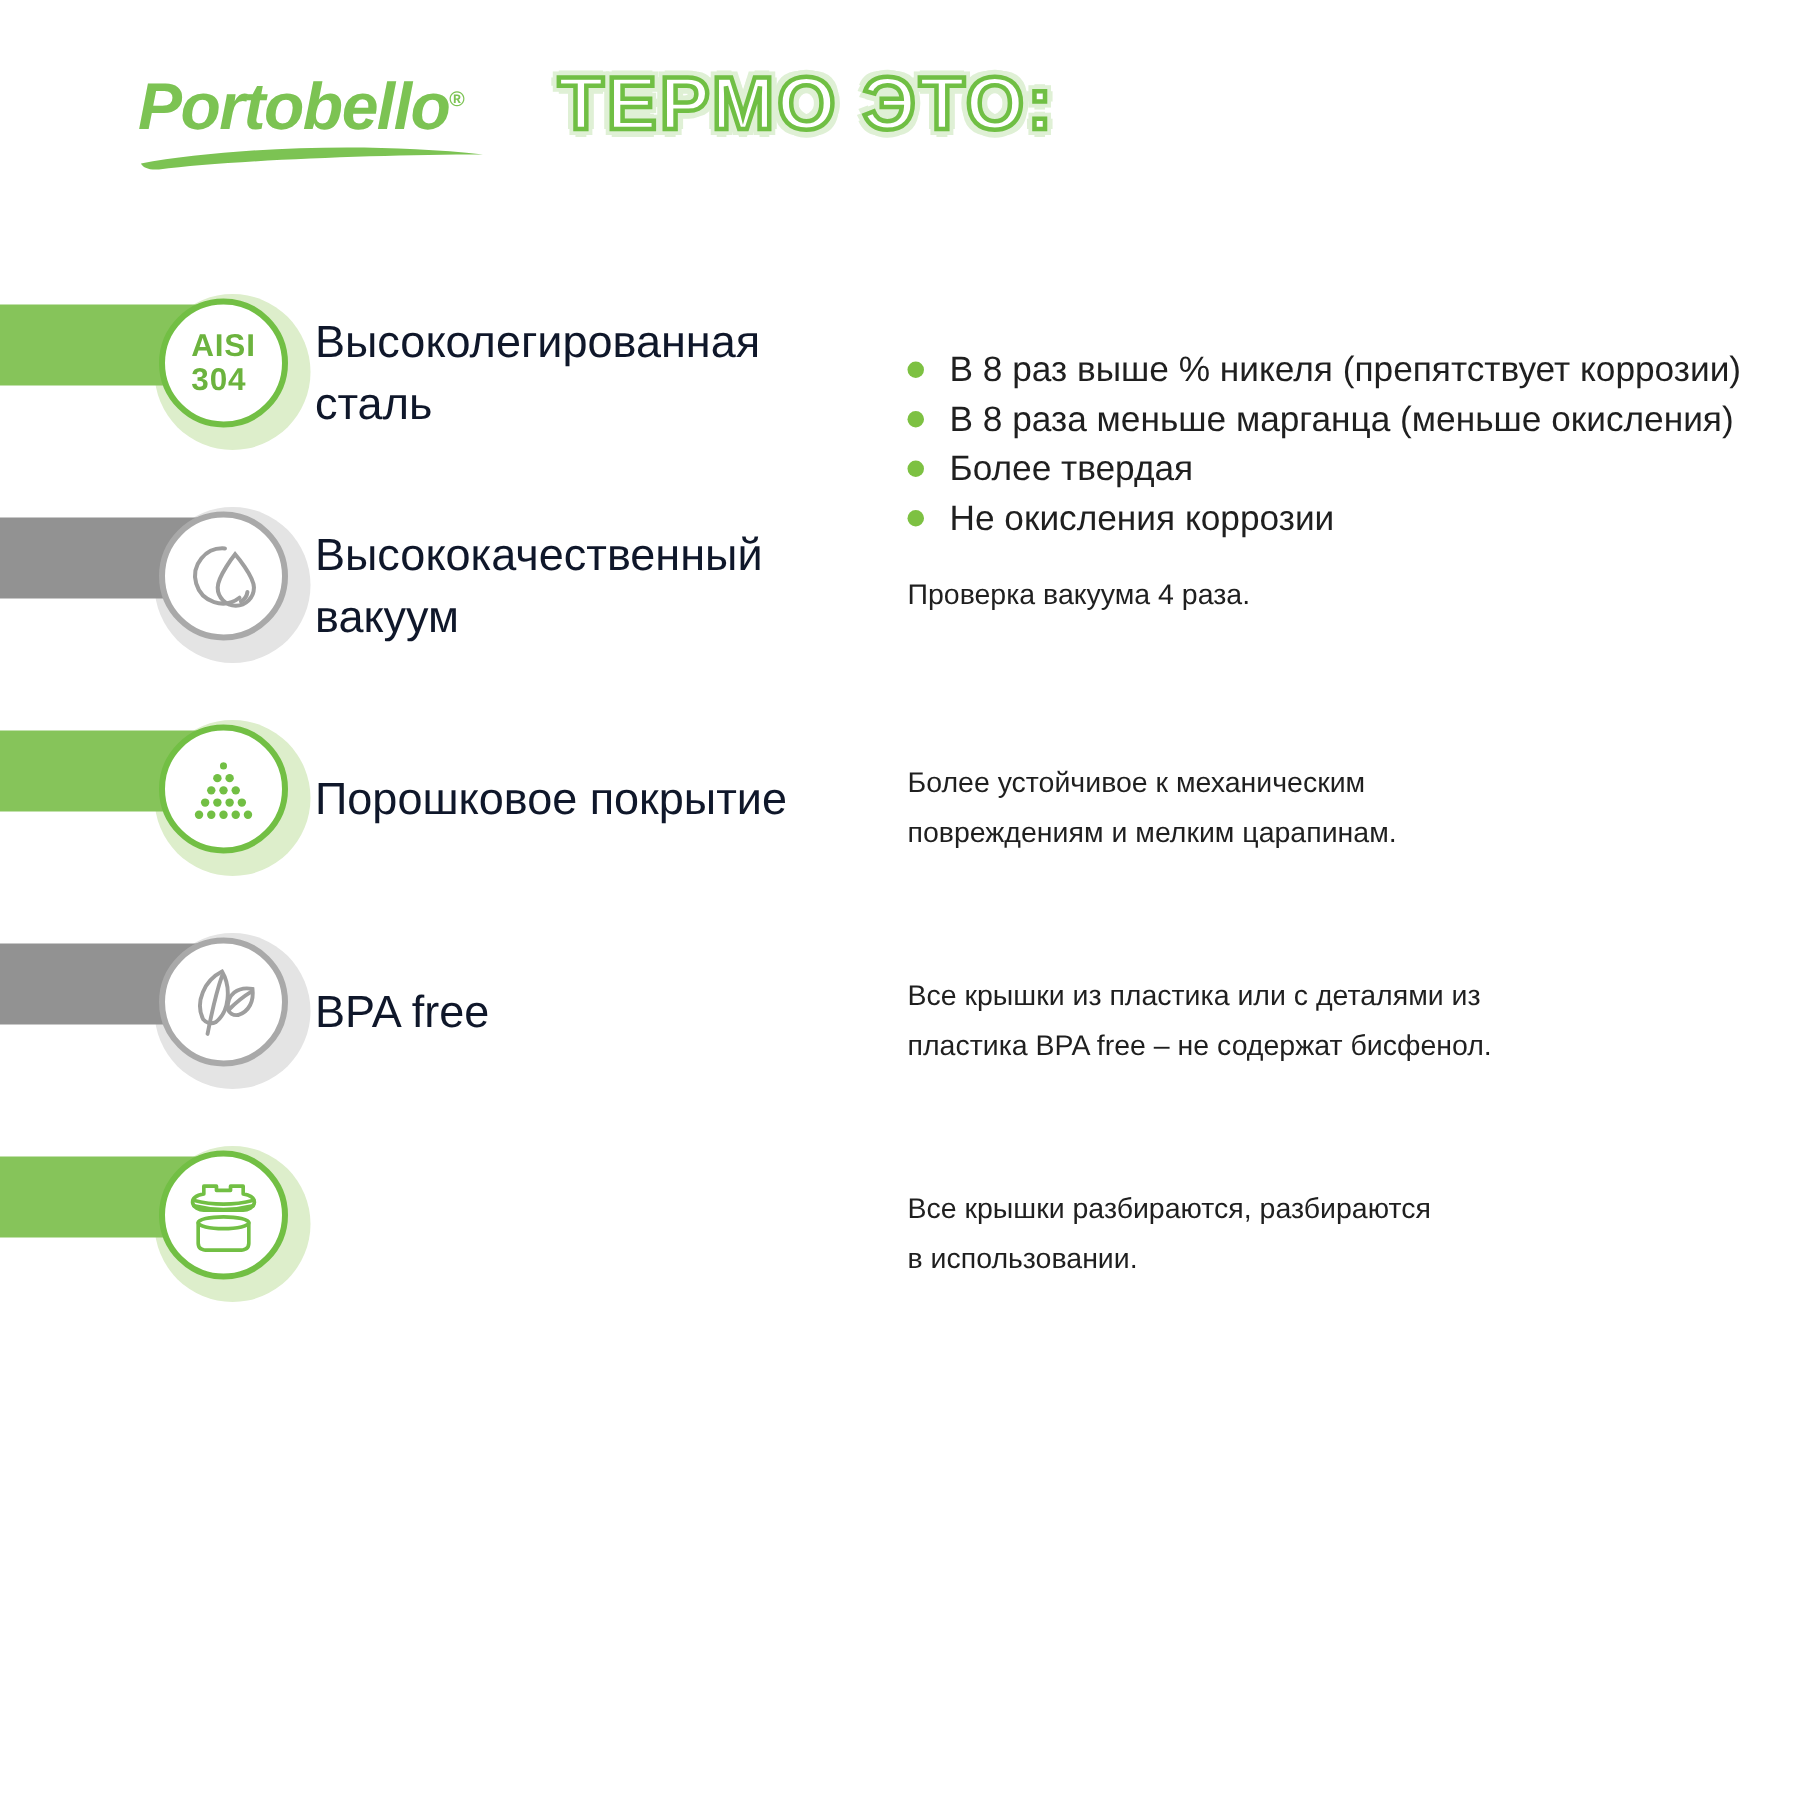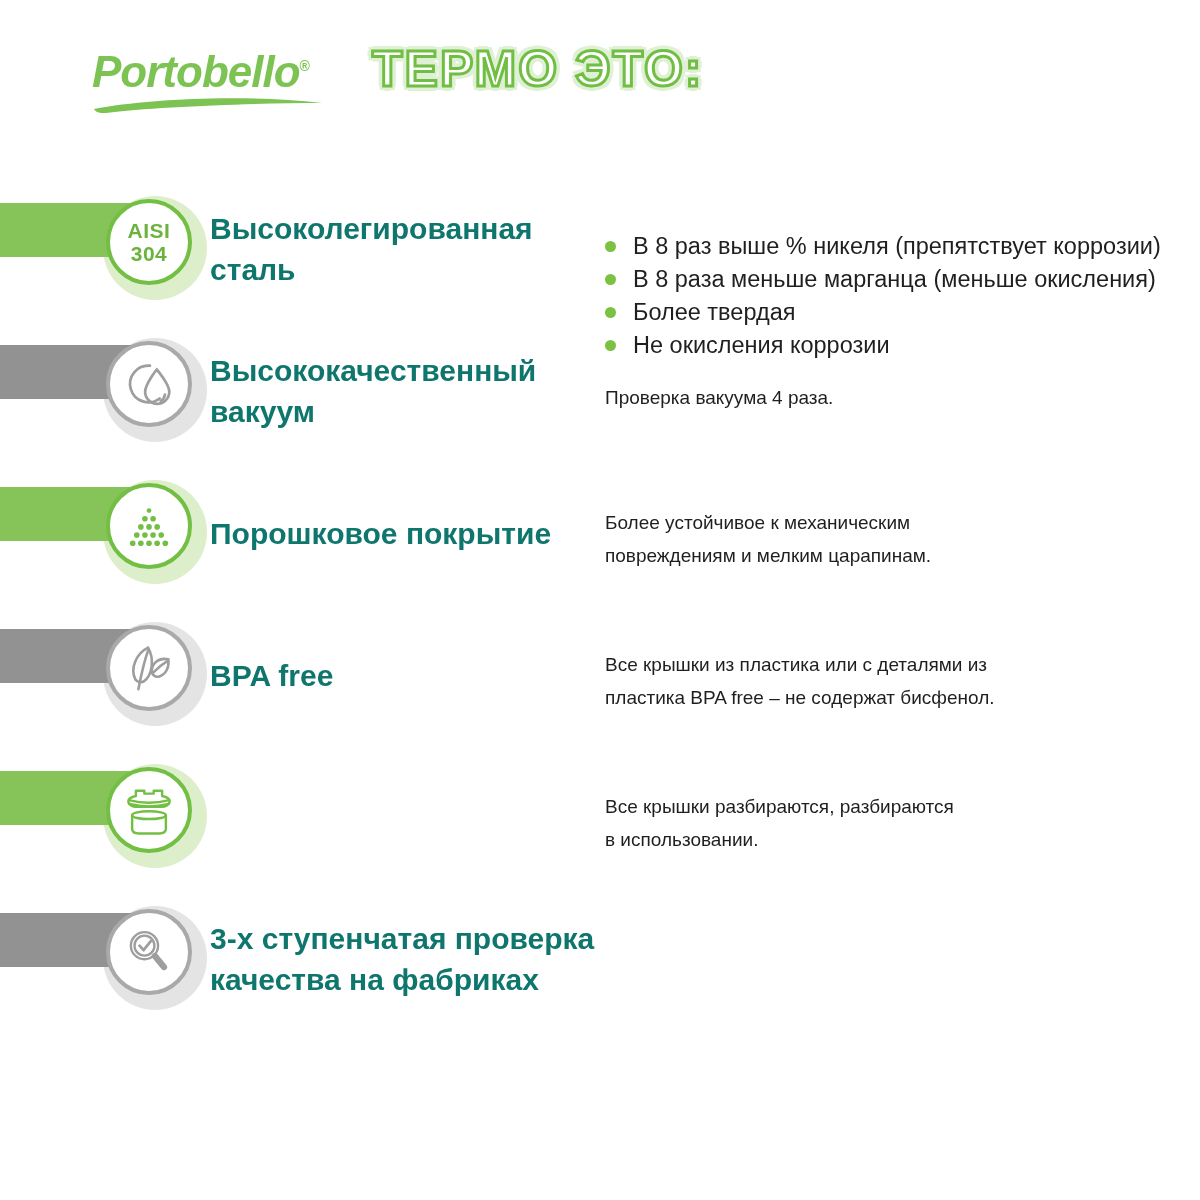--- a/index.html
+++ b/index.html
@@ -37,25 +37,25 @@
 
   .halo{position:absolute;left:103px;top:-7px;width:104px;height:104px;border-radius:50%;z-index:1;}
   .row.green .halo{background:var(--green-halo);}
   .row.gray  .halo{background:var(--gray-halo);}
 
   .circle{position:absolute;left:106px;top:-4px;width:86px;height:86px;border-radius:50%;
     background:#ffffff;z-index:3;display:flex;align-items:center;justify-content:center;}
   .row.green .circle{border:4px solid var(--green-line);}
   .row.gray  .circle{border:4px solid #A9A9A9;}
 
-  .badge-text{font-weight:bold;font-size:21px;line-height:23px;text-align:center;
+  .badge-text{font-weight:bold;font-size:21px;line-height:23px;text-align:left;
     color:#6CB33E;white-space:pre-line;letter-spacing:.5px;}
 
   .row-title{position:absolute;left:210px;top:46px;transform:translateY(-50%);
-    font-size:30px;font-weight:bold;line-height:41px;color:#0f766e;white-space:pre-line;}
+    font-size:30px;font-weight:normal;line-height:41px;color:#0f172a;white-space:pre-line;}
 
   .row-desc{position:absolute;left:605px;top:52px;transform:translateY(-50%);
     font-size:19px;line-height:33px;color:#1F1F1F;white-space:pre-line;font-weight:400;}
 
   .bullets{position:absolute;left:605px;top:9px;list-style:none;margin-top:18px;}
   .bullets li{position:relative;padding-left:28px;font-size:23.5px;line-height:33px;color:#1F1F1F;}
   .bullets li::before{content:"";position:absolute;left:0;top:11px;width:11px;height:11px;
     border-radius:50%;background:#7DC142;}
 </style>
 </head>
@@ -155,29 +155,14 @@
         <path d="M10.5 21.5 C24 25 40 25 53.5 21.5"></path>
         <path d="M11 25.5 C25 29 39 29 53 25.5"></path>
         <ellipse cx="32" cy="37.5" rx="18" ry="4.2"></ellipse>
         <path d="M14 37.5 L14 52 C14 55.5 17 57 21 57 L43 57 C47 57 50 55.5 50 52 L50 37.5"></path>
       </svg>
     </div>
     <div class="row-desc">Все крышки разбираются, разбираются
 в использовании.</div>
   </div>
 
-  <div class="row gray r6">
-    <div class="bar"></div>
-    <div class="halo"></div>
-    <div class="circle">
-      <svg width="58" height="58" viewBox="0 0 64 64" fill="none" stroke="#9E9E9E" stroke-width="2.6" stroke-linecap="round" stroke-linejoin="round">
-        <circle cx="27" cy="25" r="15"></circle>
-        <circle cx="27" cy="25" r="11"></circle>
-        <path d="M21.5 25 L26 30 L34 20" stroke-width="3"></path>
-        <path d="M38.5 36.5 L48.5 48.5" stroke-width="7"></path>
-      </svg>
-    </div>
-    <div class="row-title">3-х ступенчатая проверка
-качества на фабриках</div>
-    <div class="row-desc"></div>
-  </div>
 
 </div>
 
 </body></html>

